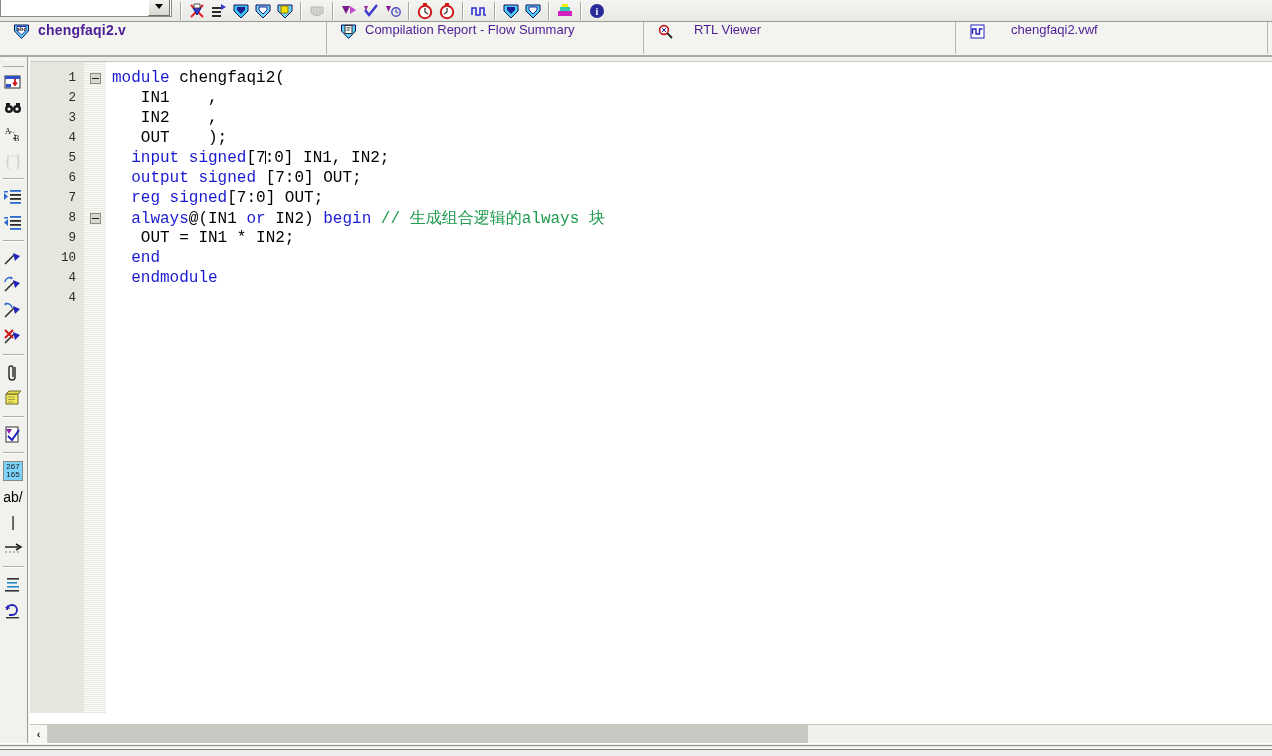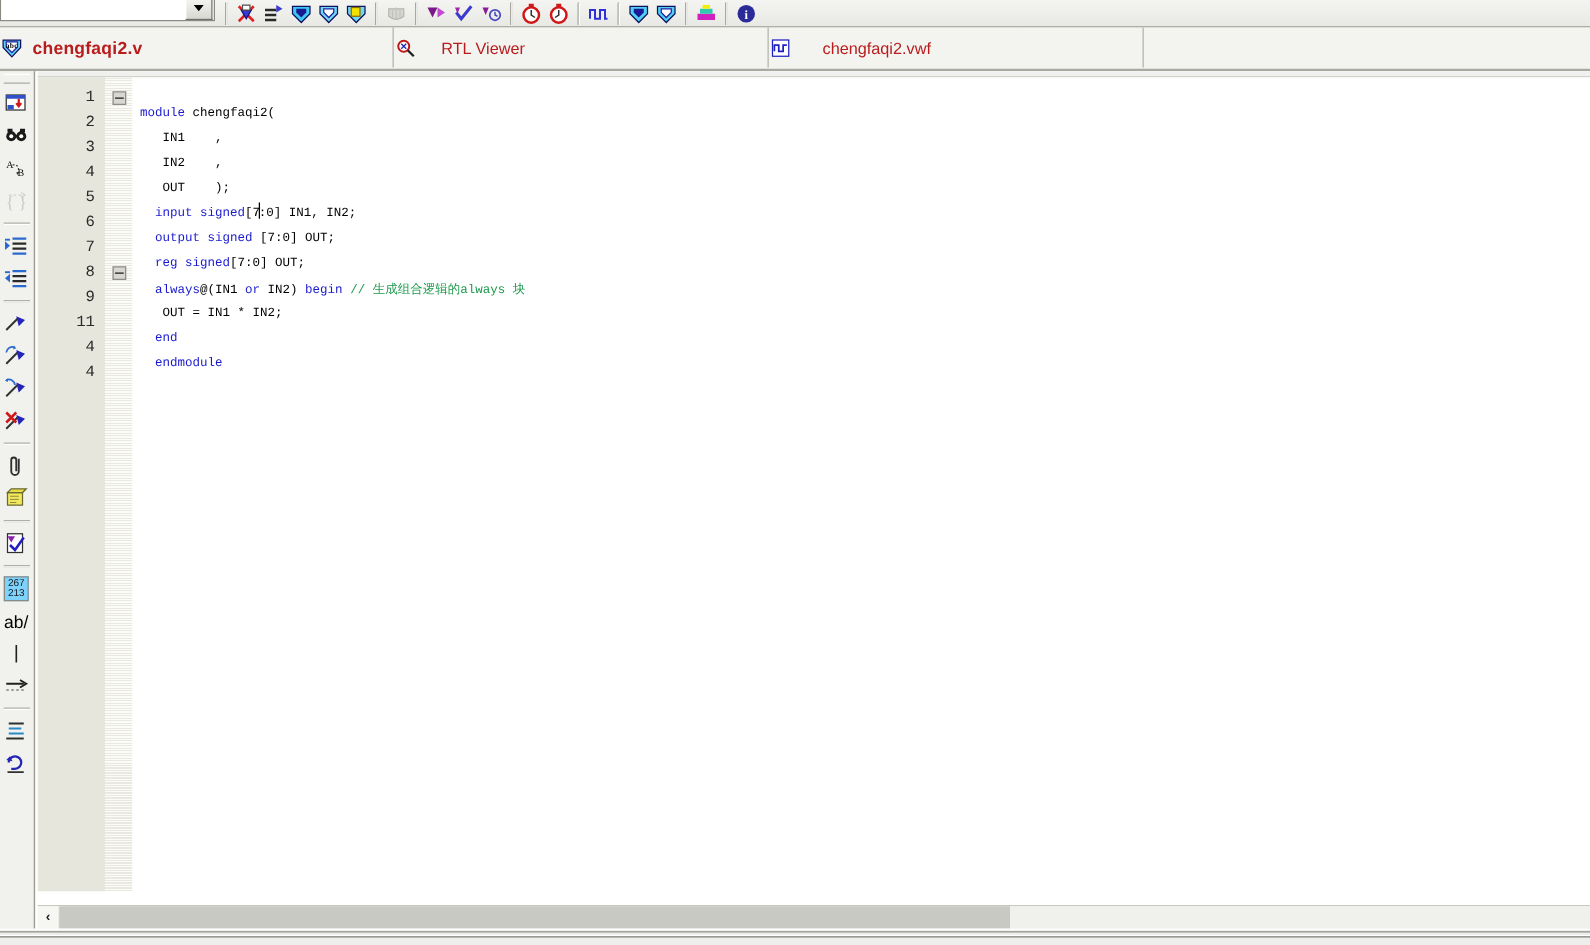--- a/index.html
+++ b/index.html
@@ -40,24 +40,24 @@
   .tb-ico.dim{opacity:.42;}
 
   
   .tabbar{
     position:absolute;left:0;top:22px;width:1272px;height:33px;
     background:#f3f3f0;
     border-bottom:2px solid #a9a9a1;
     display:flex;align-items:stretch;
   }
   .tab{
-    display:flex;align-items:center;gap:8px;
-    padding:0 14px 0 0;height:32px;
+    display:flex;gap:8px;
+    padding:0 14px 0 12px;height:32px;
     border-right:1px solid #b4b4ac;
-    color:#b91c1c;white-space:nowrap;
+    color:#4c1d95;white-space:nowrap;
     font-size:13px;
   }
   .tab.active{font-weight:bold;font-size:14px;letter-spacing:.2px;}
   .tab-icon{width:18px;height:18px;flex:0 0 18px;display:flex;align-items:center;justify-content:center;}
   .tab.w1{min-width:300px;}
   .tab.w2{min-width:290px;}
   .tab.w3{min-width:285px;gap:20px;}
   .tab.w4{min-width:285px;gap:25px;}
   .tab.w5{min-width:110px;border-right:none;}
 
@@ -100,23 +100,23 @@
     box-sizing:border-box;padding-top:6px;position:relative;
     background-image:repeating-linear-gradient(0deg,#e9e9e2 0 1px,transparent 1px 2px);
   }
   .foldrow{height:20px;display:flex;align-items:center;justify-content:center;}
   .foldbox{
     width:11px;height:11px;background:#d8d8d0;border:1px solid #8e8e86;
     display:flex;align-items:center;justify-content:center;box-sizing:border-box;
   }
   .foldbox i{display:block;width:7px;height:1px;background:#1b1b1b;}
   .code{
-    flex:1;position:relative;background:#fff;padding-top:20px;
+    flex:1;position:relative;background:#fff;padding-top:6px;
     font-family:"Liberation Mono","DejaVu Sans Mono",monospace;
-    font-size:10px;line-height:20px;
+    font-size:16px;line-height:20px;
     white-space:pre;
     color:#000;
     padding-left:6px;
   }
   .code .line{height:20px;}
   .kw{color:#1a1ad0;}
   .cm{color:#1f9a4e;}
   .cmcjk{color:#1f9a4e;font-family:"DejaVu Sans",sans-serif;}
   .caret{
     display:inline-block;width:1px;height:13px;background:#000;
@@ -278,20 +278,30 @@
       <span class="tab-icon">
         <svg width="17" height="17" viewBox="0 0 17 17">
           <path d="M1.5 2 L15.5 2 L15.5 8 L8.5 15.5 L1.5 8 Z" fill="#5ed2f4" stroke="#101060"></path>
           <path d="M4 3.5 L13 3.5 L13 7.5 L8.5 12 L4 7.5 Z" fill="#ffffff" stroke="#2828a8"></path>
           <text x="8.5" y="8" font-size="6" text-anchor="middle" fill="#101010" font-family="Liberation Serif, serif">abc</text>
         </svg>
       </span>
       <span>chengfaqi2.v</span>
     </div>
 
+    <div class="tab w2">
+      <span class="tab-icon">
+        <svg width="17" height="17" viewBox="0 0 17 17">
+          <path d="M1.5 2 L15.5 2 L15.5 8 L8.5 15.5 L1.5 8 Z" fill="#5ed2f4" stroke="#101060"></path>
+          <rect x="5" y="2.5" width="7" height="8" fill="#ffffff" stroke="#303030"></rect>
+          <path d="M6.5 4.5 H10.5 M6.5 6 H10.5 M6.5 7.5 H9.5" stroke="#404040" stroke-width=".7"></path>
+        </svg>
+      </span>
+      <span>Compilation Report - Flow Summary</span>
+    </div>
 
     <div class="tab w3">
       <span class="tab-icon">
         <svg width="17" height="17" viewBox="0 0 17 17">
           <circle cx="7" cy="7" r="4.4" fill="#ffffff" stroke="#c01818" stroke-width="1.6"></circle>
           <path d="M10.2 10.2 L15 15" stroke="#202020" stroke-width="1.8"></path>
           <path d="M5 5 L9 9 M9 5 L5 9" stroke="#2020b0" stroke-width="1"></path>
         </svg>
       </span>
       <span>RTL Viewer</span>
@@ -438,21 +448,21 @@
         <path d="M3 4 L9 4 L6 9 Z" fill="#8a20b0"></path>
         <path d="M5 11 L9 15 L16 5" stroke="#2020c0" stroke-width="2" fill="none"></path>
       </svg>
     </div>
 
     <div class="rail-sep"></div>
 
     <div class="rail-btn">
       <div style="border:1px solid #8a8a82;background:#7dd3fc;padding:1px 2px;">
         <div class="rail-txt">267</div>
-        <div class="rail-txt">213</div>
+        <div class="rail-txt">165</div>
       </div>
     </div>
 
     <div class="rail-btn">
       <span style="font-size:14px;font-family:Liberation Sans, sans-serif;">ab/</span>
     </div>
 
     <div class="rail-btn">
       <svg width="20" height="20" viewBox="0 0 20 20">
         <rect x="9.4" y="3" width="1.3" height="14" fill="#202020"></rect>
@@ -494,21 +504,21 @@
       <div class="gutter" id="gutter">
           <div class="ln">1</div>
           <div class="ln">2</div>
           <div class="ln">3</div>
           <div class="ln">4</div>
           <div class="ln">5</div>
           <div class="ln">6</div>
           <div class="ln">7</div>
           <div class="ln">8</div>
           <div class="ln">9</div>
-          <div class="ln">11</div>
+          <div class="ln">10</div>
           <div class="ln">4</div>
           <div class="ln">4</div>
         </div>
       <div class="foldcol" id="foldcol">
           <div class="foldrow">
             <div class="foldbox">
               <i></i>
             </div>
           </div>
           <div class="foldrow"></div>

